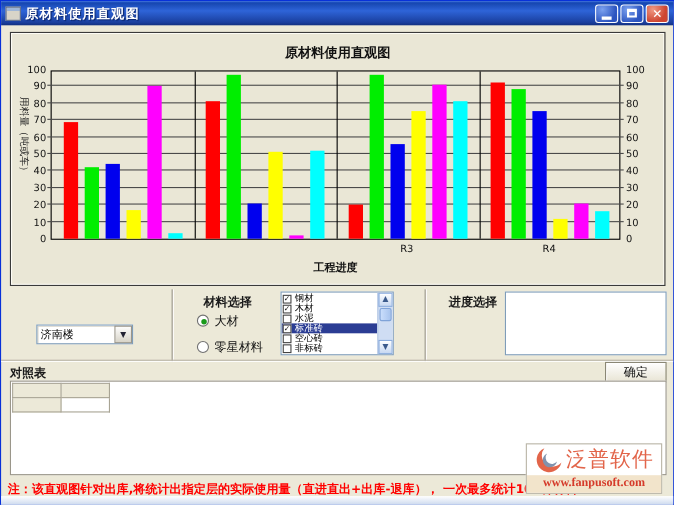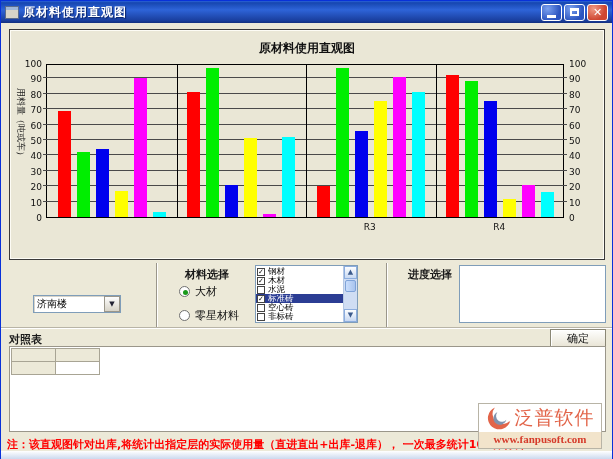--- a/index.html
+++ b/index.html
@@ -161,20 +161,21 @@
           <div class="bar-group" style="left: 388.5px; width: 129.5px;">
             <div class="bar" style="height: 142px; background: rgb(255, 0, 0);"></div>
             <div class="bar" style="height: 136px; background: rgb(0, 238, 0);"></div>
             <div class="bar" style="height: 116px; background: rgb(0, 0, 238);"></div>
             <div class="bar" style="height: 18px; background: rgb(255, 255, 0);"></div>
             <div class="bar" style="height: 32px; background: rgb(255, 0, 255);"></div>
             <div class="bar" style="height: 25px; background: rgb(0, 255, 255);"></div>
           </div>
         </div>
       <div id="axis-labels"></div>
+      <div class="x-title">工程进度</div>
         <div class="xtick" style="left: 295px; width: 129.5px;">R3</div>
         <div class="xtick" style="left: 424.5px; width: 129.5px;">R4</div>
         <div class="ytick l" style="left: 8px; top: 183px;">0</div>
         <div class="ytick r" style="left: 559px; top: 183px;">0</div>
         <div class="ytick l" style="left: 8px; top: 167.6px;">10</div>
         <div class="ytick r" style="left: 559px; top: 167.6px;">10</div>
         <div class="ytick l" style="left: 8px; top: 152.2px;">20</div>
         <div class="ytick r" style="left: 559px; top: 152.2px;">20</div>
         <div class="ytick l" style="left: 8px; top: 136.8px;">30</div>
         <div class="ytick r" style="left: 559px; top: 136.8px;">30</div>

